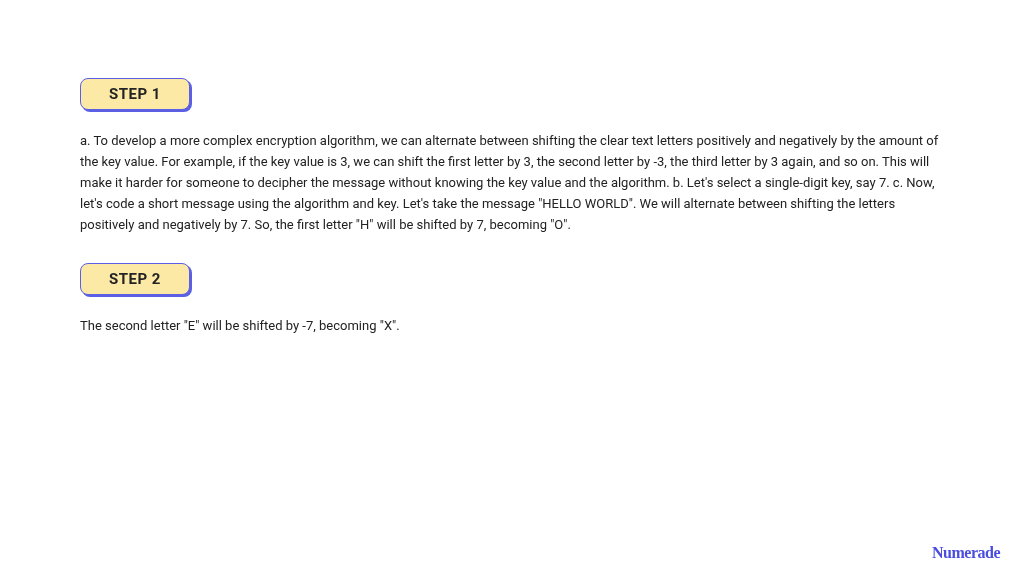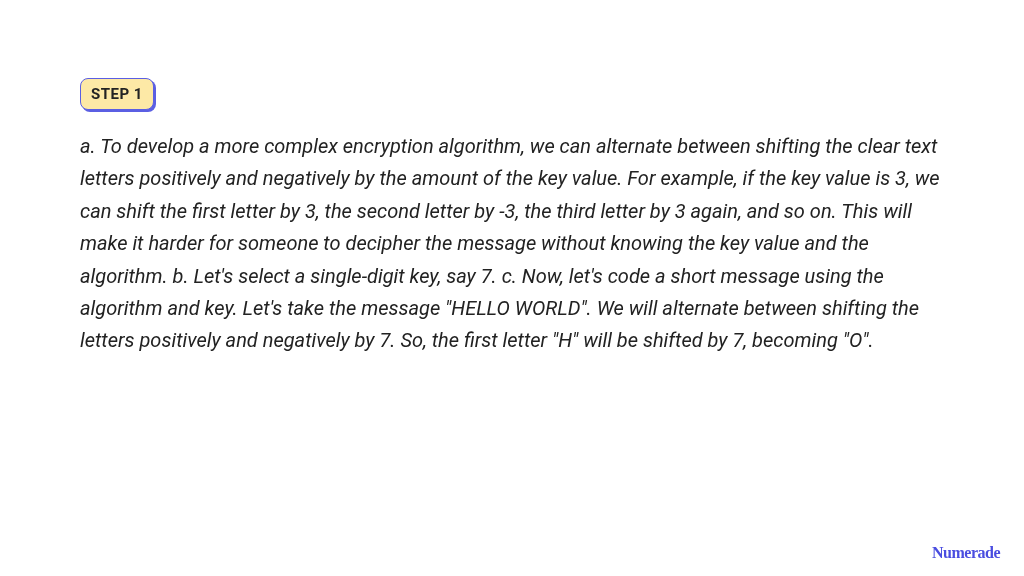--- a/index.html
+++ b/index.html
@@ -3,34 +3,33 @@
 <meta charset="utf-8">
 <style>
   * { margin: 0; padding: 0; box-sizing: border-box; }
   html, body { width: 1024px; height: 576px; background: #ffffff; font-family: -apple-system, BlinkMacSystemFont, "Segoe UI", Roboto, Helvetica, Arial, sans-serif; color: #222; overflow: hidden; }
   .page { position: relative; width: 1024px; height: 576px; padding: 78px 80px 0 80px; }
   .step-pill {
     display: inline-block;
     background: #fde9a6;
     border: 1px solid #5b5fe3;
     border-radius: 8px;
-    padding: 6px 10px;
+    padding: 6px 28px;
     font-size: 15px;
     font-weight: 700;
     color: #232323;
     letter-spacing: 0.5px;
     box-shadow: 2px 2px 0 0 #5b5fe3;
     margin-bottom: 20px;
   }
   .body-text {
-    font-size: 20px;
+    font-size: 13px;
     line-height: 1.62;
     color: #222;
     max-width: 880px;
-    font-style: italic;
   }
   .block { margin-bottom: 28px; }
   .logo {
     position: absolute;
     right: 24px;
     bottom: 14px;
     font-family: "Comic Sans MS", "Segoe Script", cursive;
     font-weight: 700;
     font-size: 16px;
     color: #4a4de0;
@@ -41,18 +40,22 @@
 </head>
 <body>
 
 <div class="page">
 
   <div class="block">
     <div class="step-pill">STEP 1</div>
     <p class="body-text">a. To develop a more complex encryption algorithm, we can alternate between shifting the clear text letters positively and negatively by the amount of the key value. For example, if the key value is 3, we can shift the first letter by 3, the second letter by -3, the third letter by 3 again, and so on. This will make it harder for someone to decipher the message without knowing the key value and the algorithm. b. Let's select a single-digit key, say 7. c. Now, let's code a short message using the algorithm and key. Let's take the message "HELLO WORLD". We will alternate between shifting the letters positively and negatively by 7. So, the first letter "H" will be shifted by 7, becoming "O".</p>
   </div>
 
+  <div class="block">
+    <div class="step-pill">STEP 2</div>
+    <p class="body-text">The second letter "E" will be shifted by -7, becoming "X".</p>
+  </div>
 
   <div class="logo">
     <span class="n-init">Numerade</span>
   </div>
 
 </div>
 
 </body></html>

